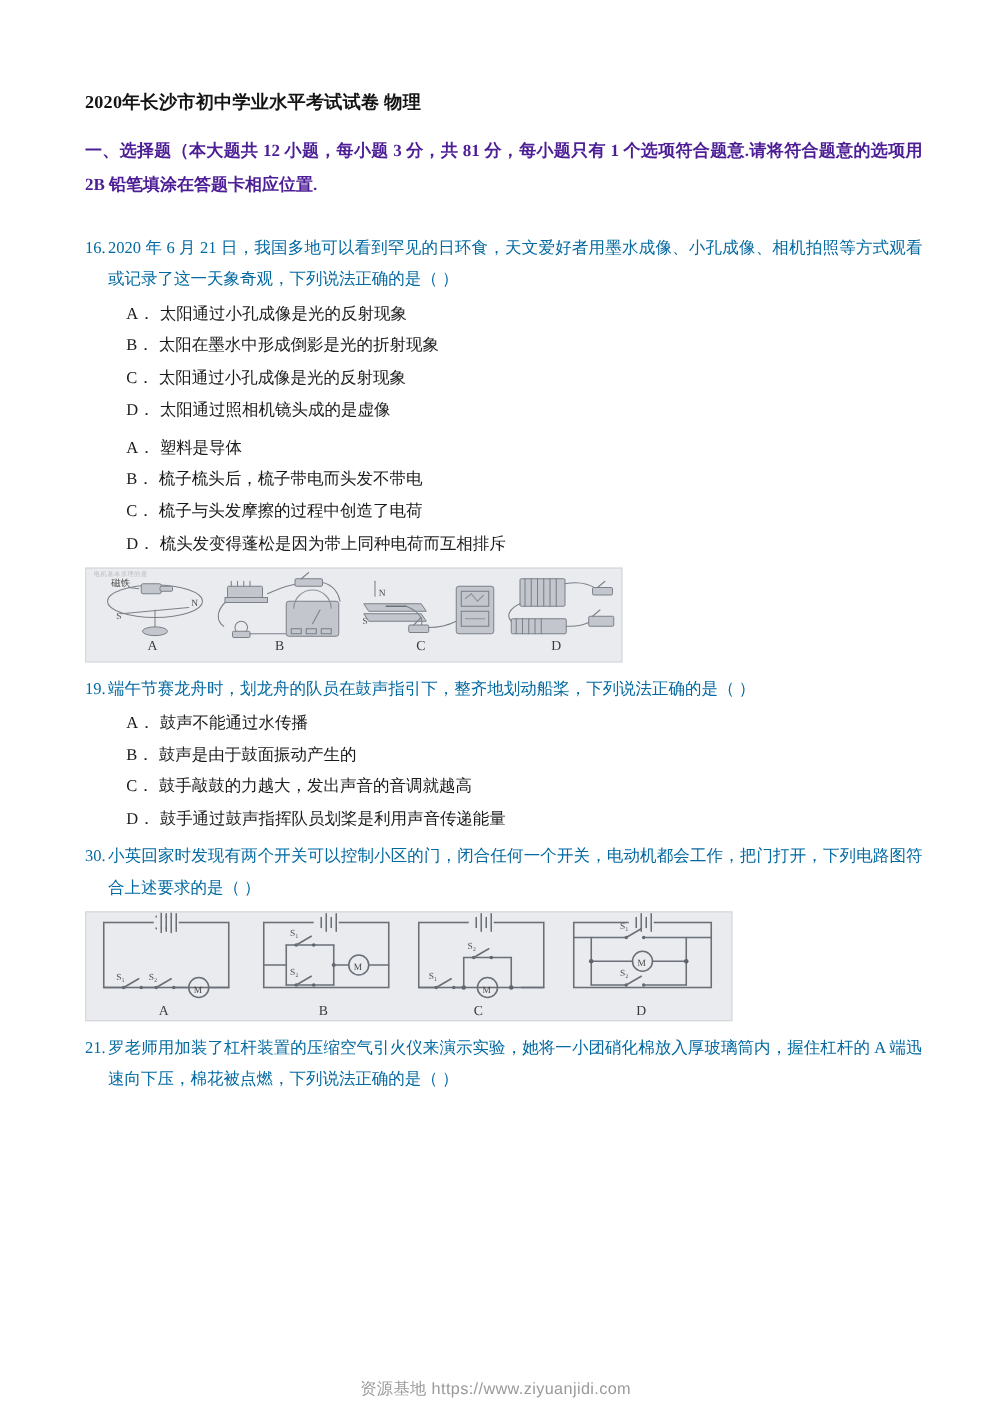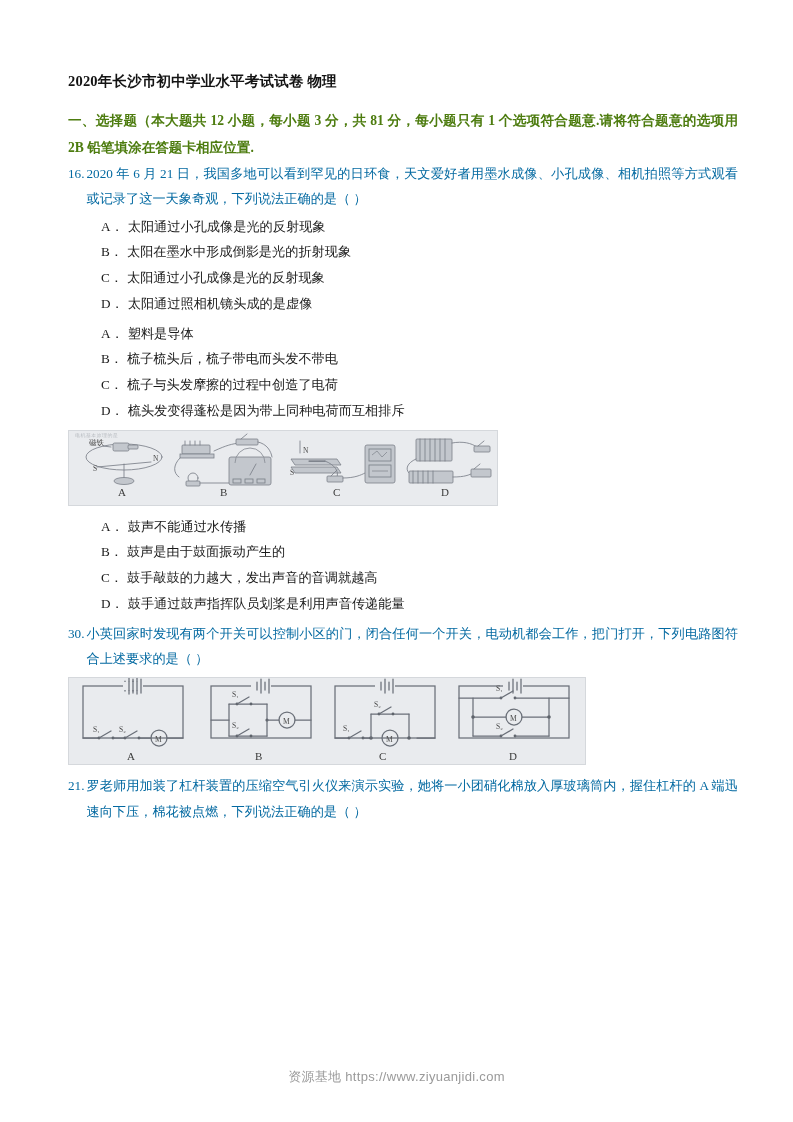--- a/index.html
+++ b/index.html
@@ -32,22 +32,22 @@
     letter-spacing: 0.2px;
     margin-bottom: 17px;
     color: #141414;
   }
 
   .section-heading {
     font-size: 13.6px;
     font-weight: bold;
     line-height: 1.95;
     text-align: justify;
-    color: #4d7c0f;
-    margin-bottom: 0;
+    color: #4c1d95;
+    margin-bottom: 24px;
   }
 
   
   .question {
     margin-bottom: 4px;
   }
 
   .q-stem {
     display: flex;
     font-size: 13.2px;
@@ -142,21 +142,21 @@
     stroke: #7b8089;
     stroke-width: 0.8;
     fill: #c3c7cd;
   }
   .node { fill: #5e636b; }
 
   
   .watermark {
     position: absolute;
     left: 0;
-    top: 1068px;
+    top: 1102px;
     width: 793px;
     text-align: center;
     font-family: "Liberation Sans", "DejaVu Sans", sans-serif;
     font-size: 13px;
     color: #9a9a9a;
     letter-spacing: 0.3px;
   }
 </style>
 </head>
 <body>
@@ -285,20 +285,24 @@
           <path d="M384 46 C396 46 400 44 404 42" class="sketch"></path>
           <rect x="402" y="38" width="20" height="8" rx="1" class="sketch-fill"></rect>
           <path d="M405 38 L411 33" class="sketch"></path>
           <text x="372" y="65" class="panel-label">D</text>
         </g>
       </svg>
     </div>
   </div>
 
   <div class="question">
+    <div class="q-stem">
+      <span class="q-num">19.</span>
+      <span class="q-text">端午节赛龙舟时，划龙舟的队员在鼓声指引下，整齐地划动船桨，下列说法正确的是（      ）</span>
+    </div>
     <div class="q-options">
       <div class="q-option">
         <span class="opt-letter">A．</span>
         <span class="opt-text">鼓声不能通过水传播</span>
       </div>
       <div class="q-option">
         <span class="opt-letter">B．</span>
         <span class="opt-text">鼓声是由于鼓面振动产生的</span>
       </div>
       <div class="q-option">

